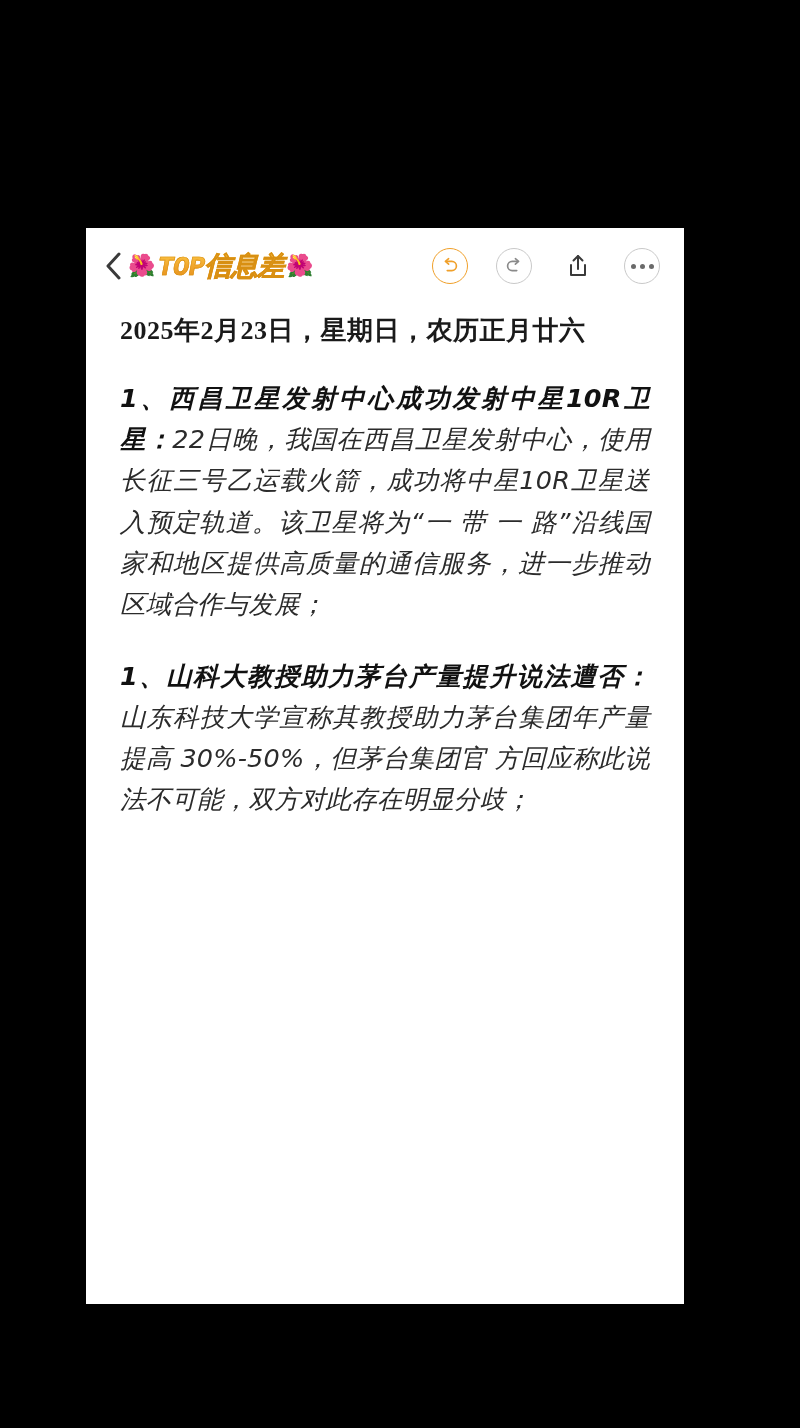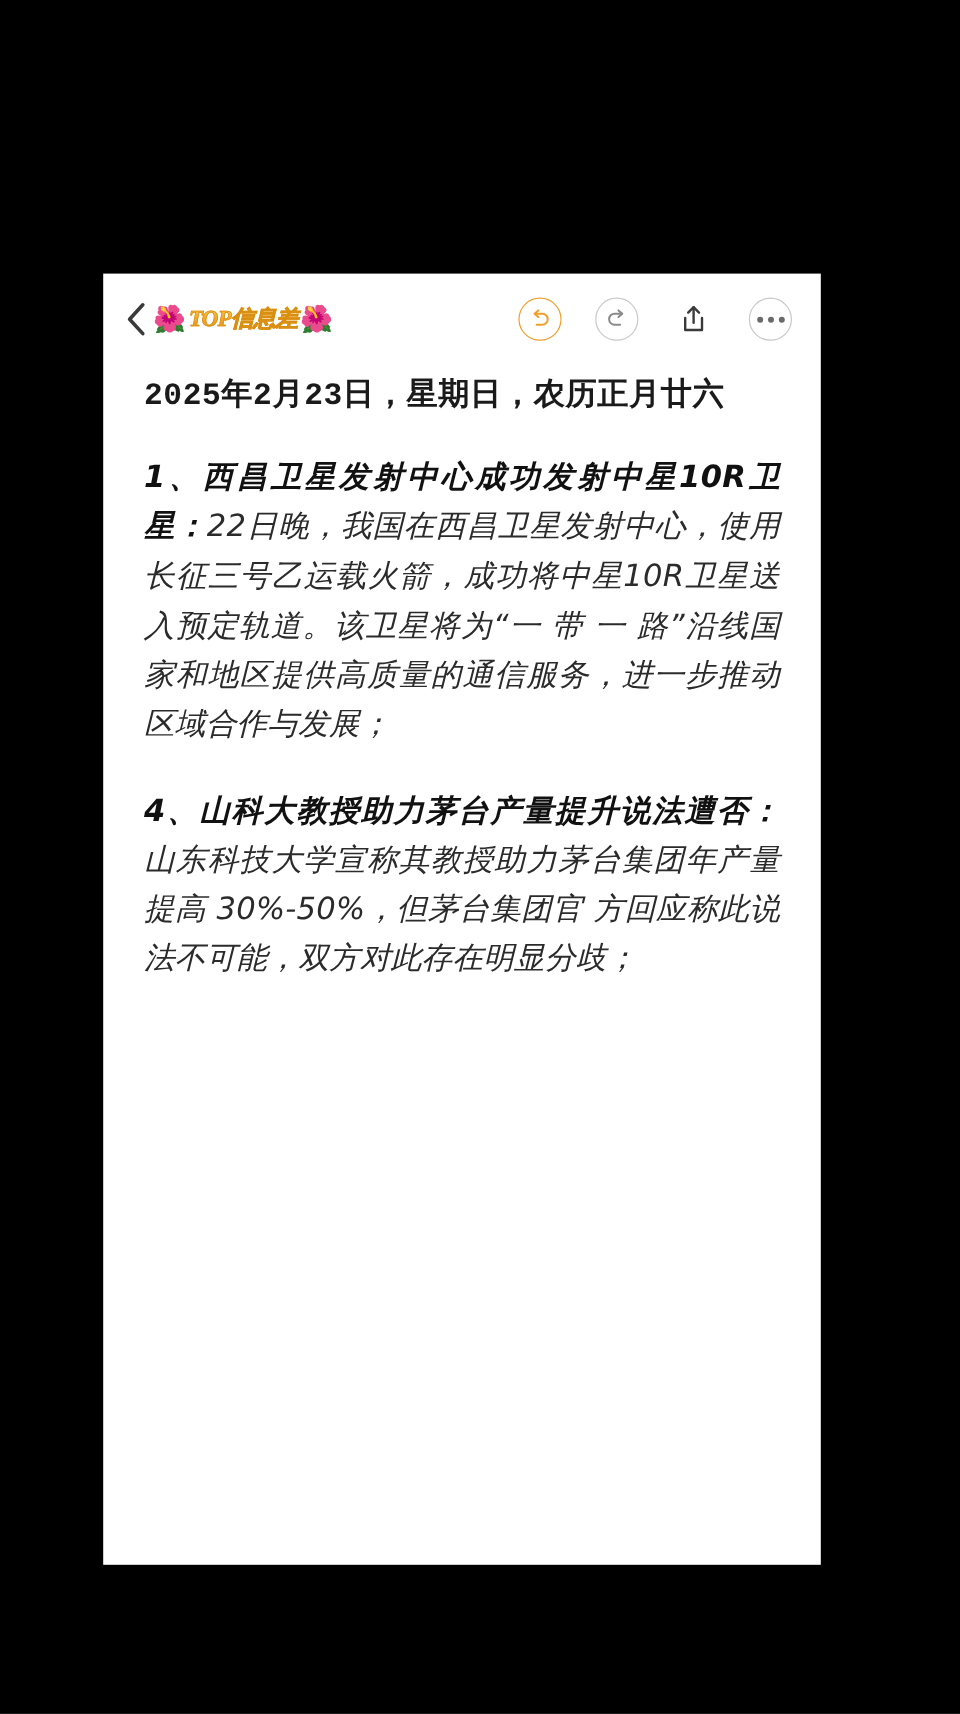--- a/index.html
+++ b/index.html
@@ -58,22 +58,22 @@
     flex: 0 0 auto;
   }
 
   .flower {
     font-size: 22px;
     line-height: 1;
     color: #e04a2f;
   }
 
   .brand-text {
-    font-family: Liberation Serif, serif;
-    font-size: 19px;
+    font-family: Liberation Mono, monospace;
+    font-size: 27px;
     font-weight: 700;
     font-style: italic;
     letter-spacing: -0.5px;
     background: linear-gradient(180deg, #ffd14d 0%, #f0a32a 55%, #e08a18 100%);
     -webkit-background-clip: text;
     background-clip: text;
     color: transparent;
     -webkit-text-stroke: 0.6px #d88f12;
     white-space: nowrap;
   }
@@ -121,21 +121,21 @@
     background: #6a6a6a;
   }
 
   
   .article {
     padding: 0 34px;
     box-sizing: border-box;
   }
 
   .date-line {
-    font-family: Liberation Mono, monospace;
+    font-family: Liberation Serif, serif;
     font-size: 26px;
     font-weight: 700;
     color: #1a1a1a;
     letter-spacing: 0.5px;
     margin: 10px 0 30px 0;
     line-height: 1.3;
   }
 
   .para {
     font-family: "DejaVu Sans", sans-serif;
@@ -212,18 +212,18 @@
 
       <div class="date-line">2025年2月23日，星期日，农历正月廿六</div>
 
       <p class="para">
         <span class="lead">1、西昌卫星发射中心成功发射中星10R卫星：</span><span>22日晚，我国在西昌卫星发射中心，使用长征三号乙运载火箭，成功将中星10R卫星送入预定轨道。该卫星将为“一 带 一 路”沿线国家和地区提供高质量的通信服务，进一步推动区域合作与发展；</span>
       </p>
 
 
 
       <p class="para">
-        <span class="lead">4、山科大教授助力茅台产量提升说法遭否：</span><span>山东科技大学宣称其教授助力茅台集团年产量提高 30%-50%，但茅台集团官 方回应称此说法不可能，双方对此存在明显分歧；</span>
+        <span class="lead">1、山科大教授助力茅台产量提升说法遭否：</span><span>山东科技大学宣称其教授助力茅台集团年产量提高 30%-50%，但茅台集团官 方回应称此说法不可能，双方对此存在明显分歧；</span>
       </p>
 
     </div>
   </div>
 </div>
 
 </body></html>

